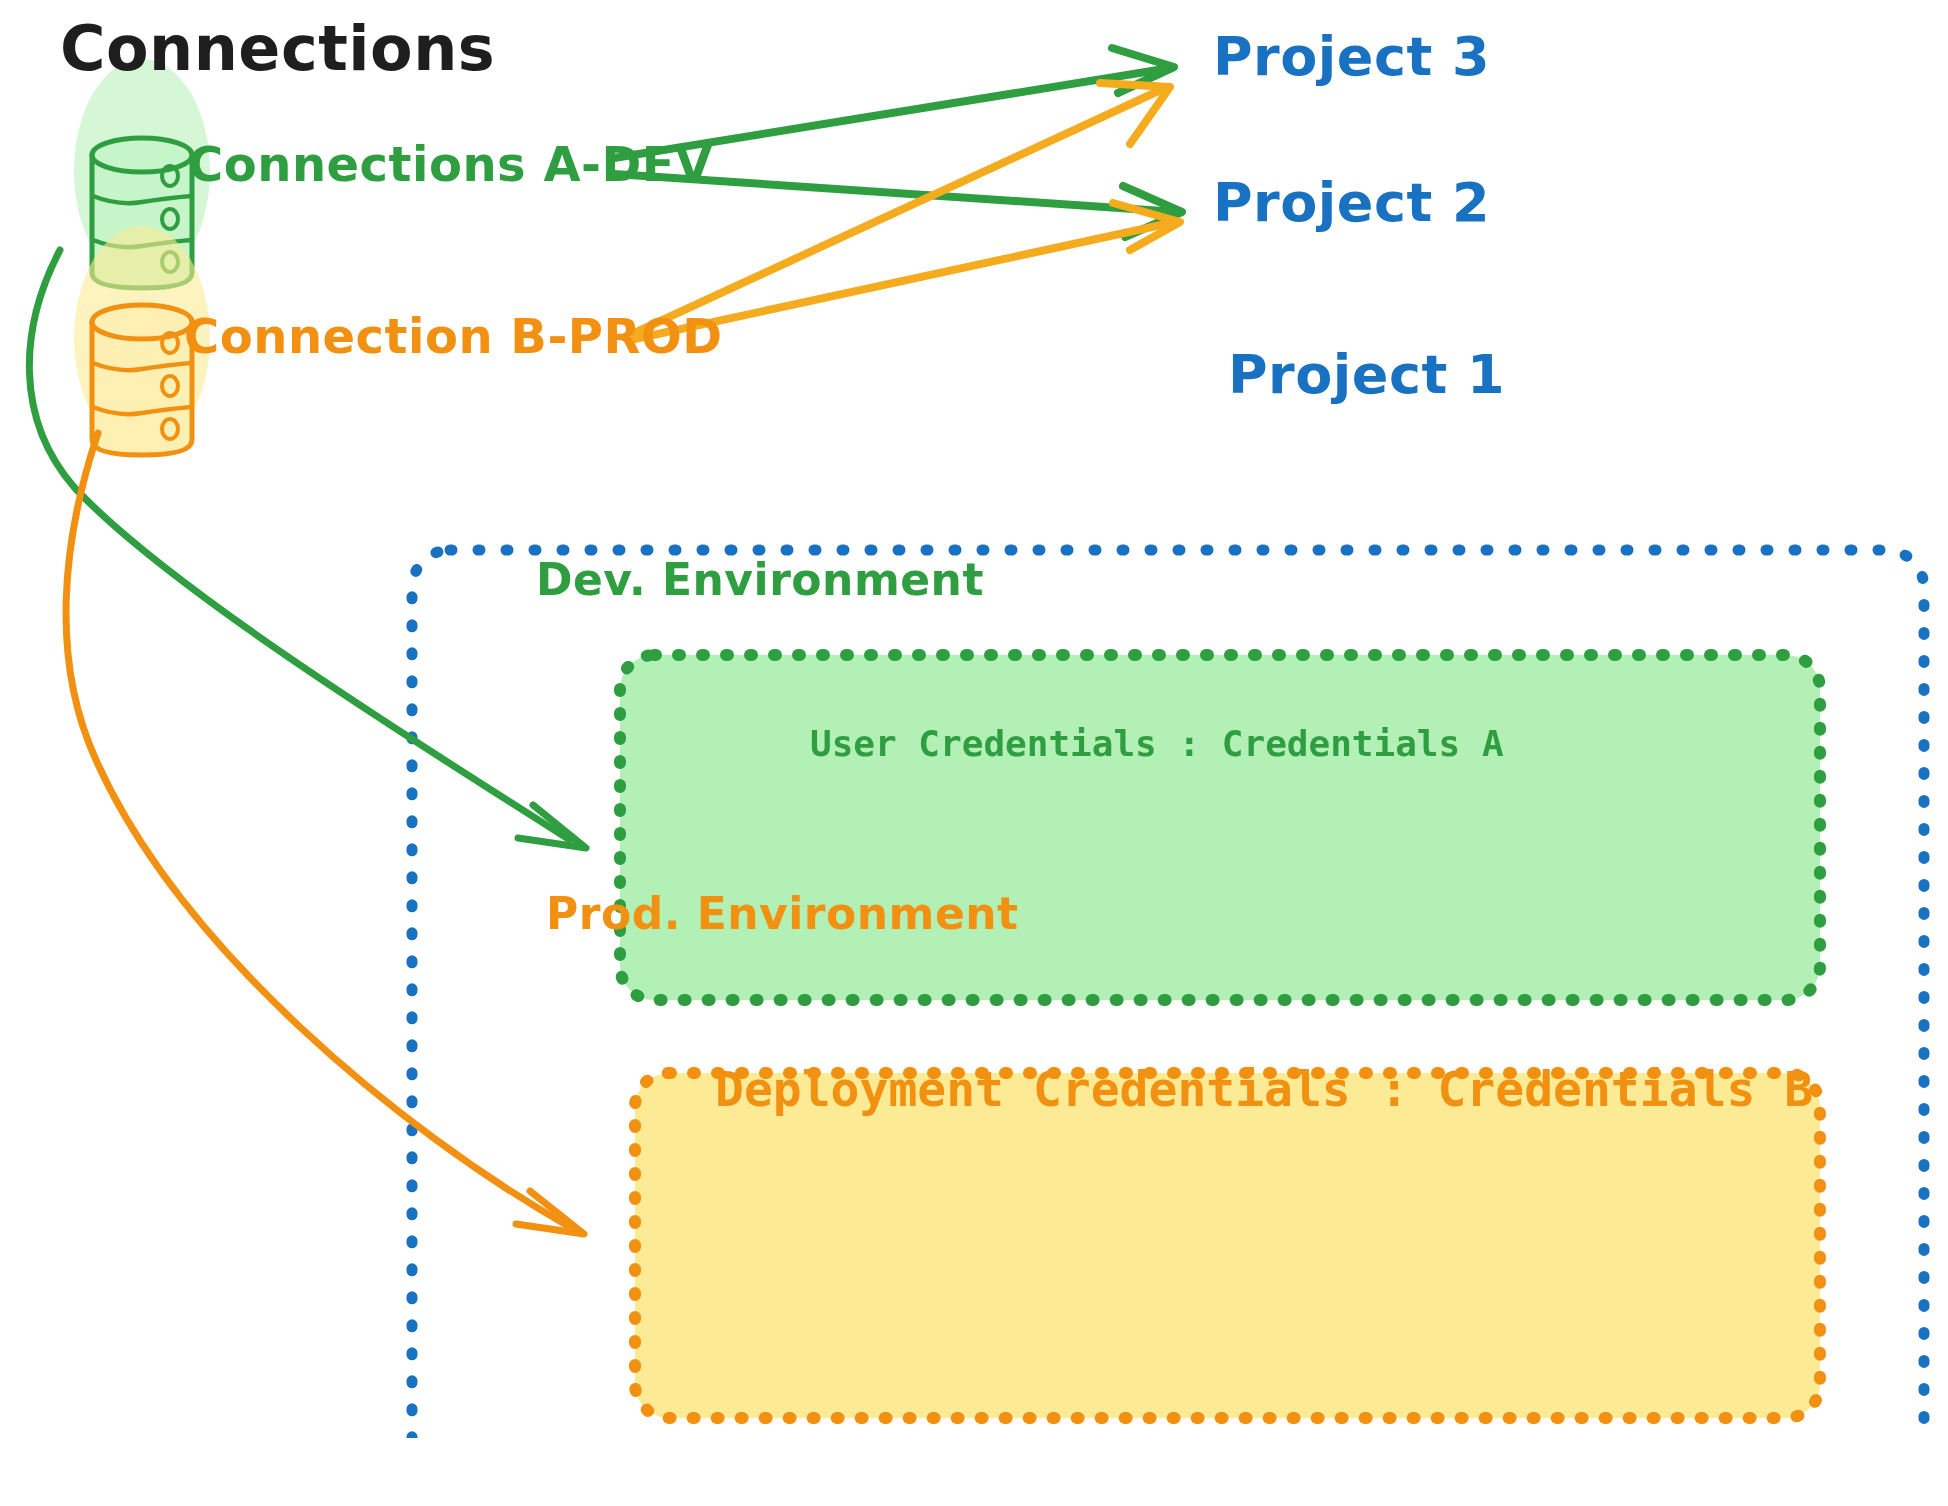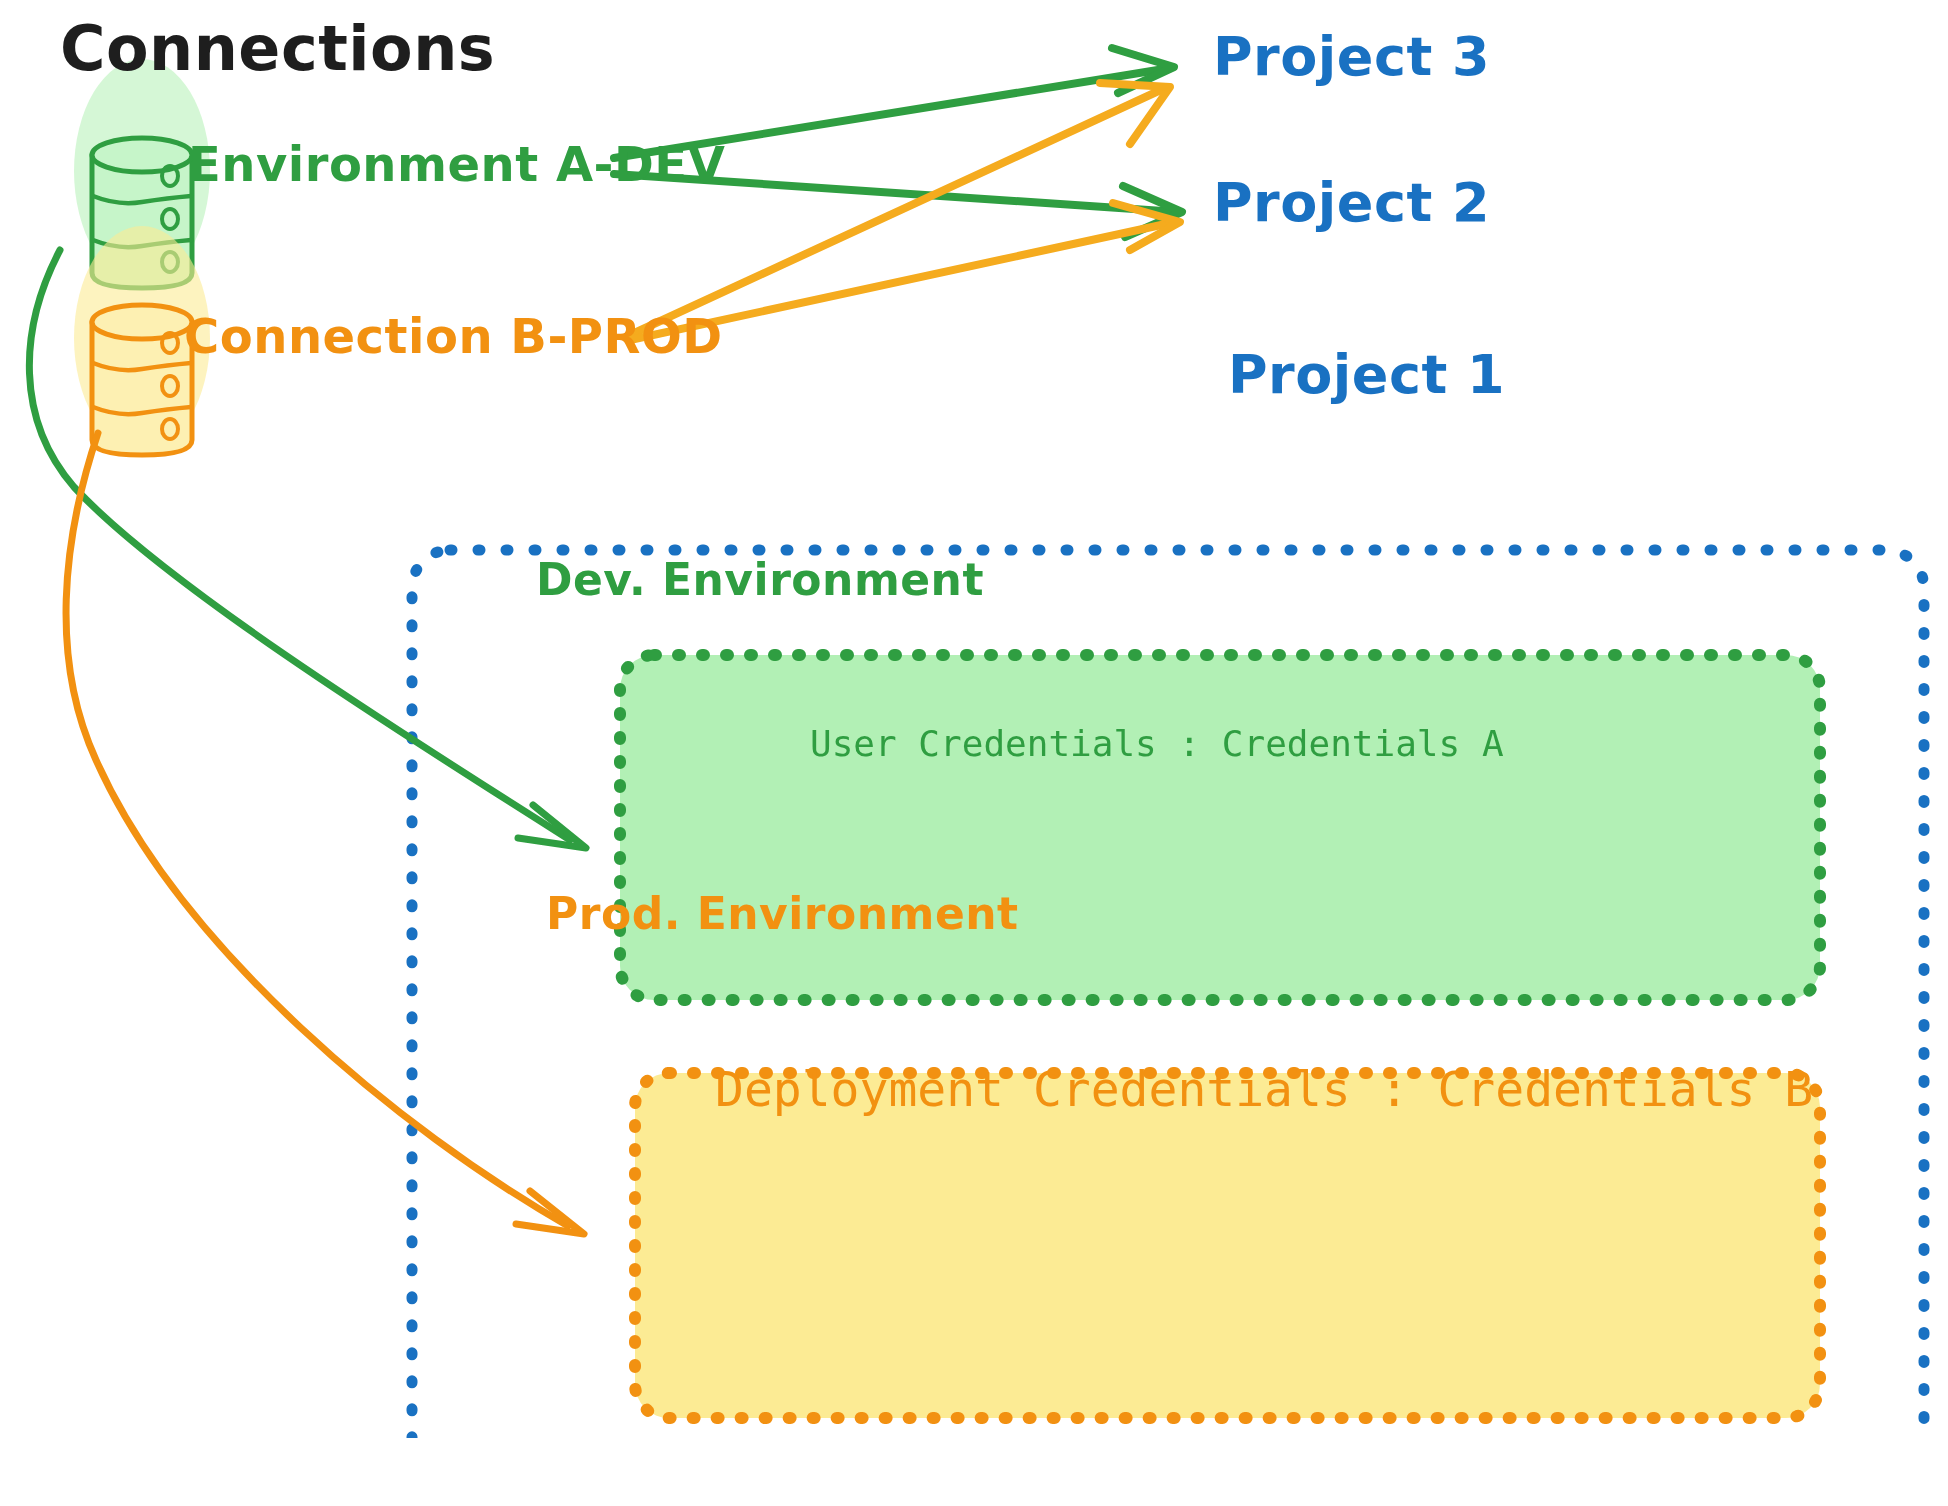--- a/index.html
+++ b/index.html
@@ -22,21 +22,21 @@
     width: 1948px;
     height: 1506px;
   }
   .hand {
     font-family: "DejaVu Sans", sans-serif;
     font-weight: 700;
     letter-spacing: 0.5px;
   }
   .mono {
     font-family: "DejaVu Sans Mono", monospace;
-    font-weight: 400;
+    font-weight: 700;
   }
   .txt {
     position: absolute;
     white-space: nowrap;
     line-height: 1;
   }
   #title {
     left: 60px;
     top: 18px;
     font-size: 62px;
@@ -153,21 +153,21 @@
     </g>
 
     <g>
       <path d="M98,433 C62,540 50,660 96,760 C180,948 400,1130 568,1226" fill="none" stroke="#F29111" stroke-width="7" stroke-linecap="round"></path>
       <path d="M530,1191 L584,1234 L516,1224" fill="none" stroke="#F29111" stroke-width="7" stroke-linecap="round" stroke-linejoin="round"></path>
     </g>
   </svg>
 
   <div class="txt hand" id="title">Connections</div>
 
-  <div class="txt hand" id="conn-a-label">Environment A-DEV</div>
+  <div class="txt hand" id="conn-a-label">Connections A-DEV</div>
 
   <div class="txt hand" id="conn-b-label">Connection B-PROD</div>
 
   <div class="txt hand proj" id="proj3">Project 3</div>
 
   <div class="txt hand proj" id="proj2">Project 2</div>
 
   <div class="txt hand proj" id="proj1">Project 1</div>
 
   <div class="txt hand" id="dev-env-title">Dev. Environment</div>

